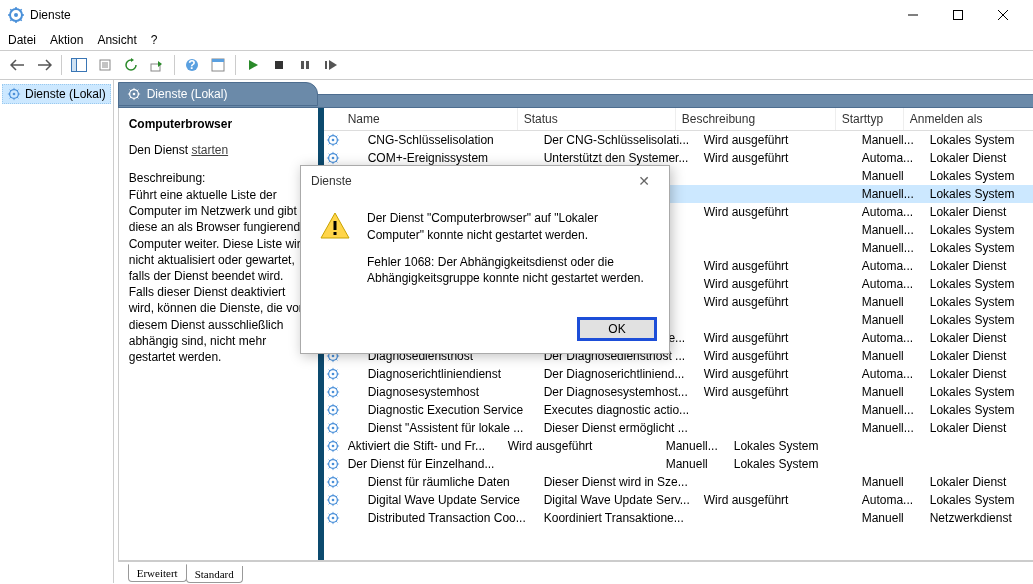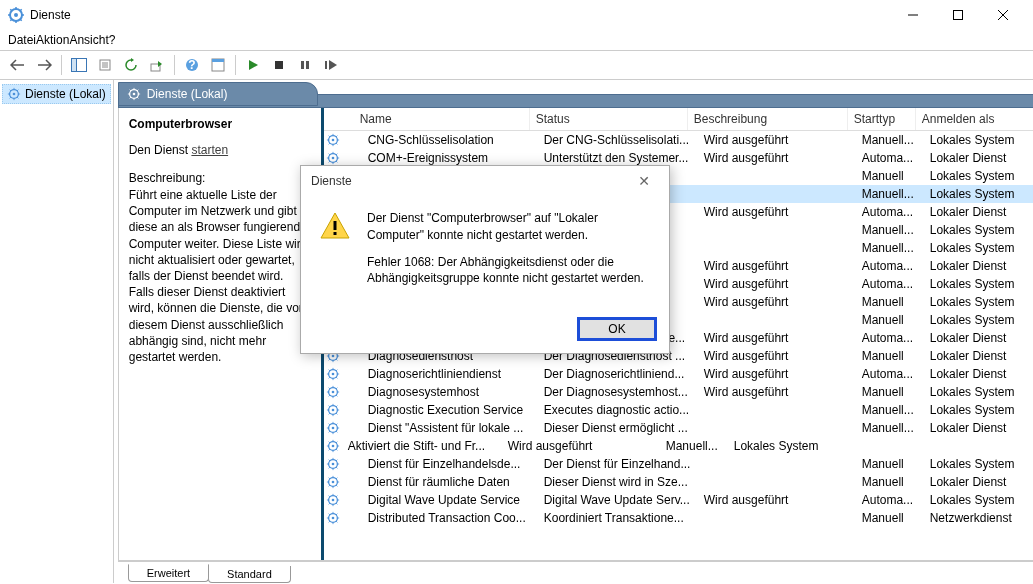--- a/index.html
+++ b/index.html
@@ -6,41 +6,41 @@
 body { background: #fff; width: 1033px; height: 584px; overflow: hidden; position: relative; }
 
 
 .titlebar { height: 30px; display: flex; align-items: center; padding: 0 8px; }
 .titlebar .app-icon { width: 16px; height: 16px; margin-right: 6px; }
 .titlebar .title { color: #000; flex: 1; }
 .titlebar .win-controls { display: flex; gap: 0; }
 .titlebar .win-btn { width: 45px; height: 30px; display: flex; align-items: center; justify-content: center; color: #555; }
 
 
-.menubar { height: 20px; display: flex; align-items: center; padding: 0 8px; }
+.menubar { height: 20px; display: flex; align-items: center; padding: 0 8px; gap: 14px; }
 .menubar span { color: #000; cursor: default; }
 
 
 .toolbar { height: 30px; border-top: 1px solid #ccc; border-bottom: 1px solid #ccc; display: flex; align-items: center; padding: 0 6px; gap: 2px; background: #fff; }
 .toolbar .tbtn { width: 24px; height: 24px; display: flex; align-items: center; justify-content: center; border: 1px solid transparent; }
 .toolbar .sep { width: 1px; height: 20px; background: #ccc; margin: 0 3px; }
 
 
 .main { display: flex; height: calc(584px - 30px - 20px - 30px - 1px); }
 .tree { width: 120px; border-right: 1px solid #ccc; padding: 4px 2px; }
 .tree-item { display: flex; align-items: center; gap: 4px; padding: 2px 4px; background: #cce8ff; border: 1px dotted #99c9ef; }
 .tree-item span { white-space: nowrap; }
 
 .content { flex: 1; display: flex; flex-direction: column; position: relative; }
 .content-header { background: #6b8aa9; border: 1px solid #4d6d8f; border-radius: 0 12px 0 0; height: 24px; display: flex; align-items: center; padding: 0 8px; gap: 6px; color: #fff; width: 200px; margin: 2px 0 0 4px; position: relative; z-index: 2; }
 .content-header-bar { position: absolute; left: 4px; right: 4px; top: 14px; height: 14px; background: #6b8aa9; border: 1px solid #4d6d8f; z-index: 1; }
 .content-body { flex: 1; display: flex; border: 1px solid #ccc; margin: 0 4px 0 4px; }
 
 
-.detail { width: 205px; padding: 10px 10px; border-right: 3px solid #0c4a6e; }
+.detail { width: 205px; padding: 10px 10px; border-right: 6px solid #0c4a6e; }
 .detail h3 { font-weight: bold; font-size: 12px; margin-bottom: 12px; }
 .detail .action-line { margin-bottom: 14px; }
 .detail .action-line a { color: #404040; text-decoration: underline; }
 .detail .desc-label { margin-bottom: 2px; }
 .detail .desc-text { line-height: 1.35; }
 
 
 .list { flex: 1; overflow: hidden; position: relative; }
 .list-header { display: flex; border-bottom: 1px solid #ddd; height: 24px; align-items: center; }
 .list-header .col { padding: 0 6px; border-right: 1px solid #eee; height: 100%; display: flex; align-items: center; color: #333; }
@@ -53,21 +53,21 @@
 .col-desc { width: 160px; }
 .col-status { width: 158px; }
 .col-start { width: 68px; }
 .col-login { width: 140px; }
 
 
 .svc-icon { width: 14px; height: 14px; }
 
 
 .tabs { height: 22px; display: flex; align-items: flex-end; padding-left: 10px; border-top: 1px solid #ccc; margin: 0 4px; }
-.tab { border: 1px solid #999; border-top: none; padding: 2px 18px; background: #fff; border-radius: 0 0 4px 4px; margin-right: -1px; font-size: 11px; }
+.tab { border: 1px solid #999; border-top: none; padding: 2px 8px; background: #fff; border-radius: 0 0 4px 4px; margin-right: -1px; font-size: 11px; font-family: Liberation Serif, serif; }
 .tab.active { background: #fff; position: relative; top: -1px; border-top: 1px solid #fff; }
 
 
 .scrollbar-v { position: absolute; right: 0; top: 24px; bottom: 0; width: 17px; background: #f0f0f0; border-left: 1px solid #ddd; }
 .scrollbar-v .thumb { position: absolute; left: 2px; right: 2px; top: 20px; height: 100px; background: #c1c1c1; }
 .scrollbar-v .arr { position: absolute; left: 0; right: 0; height: 17px; display: flex; align-items: center; justify-content: center; color: #666; font-size: 9px; }
 .scrollbar-v .arr.up { top: 0; }
 .scrollbar-v .arr.down { bottom: 0; }
 
 
@@ -222,21 +222,21 @@
         <h3>Computerbrowser</h3>
         <div class="action-line">
           <span>Den Dienst </span><a href="#">starten</a>
         </div>
         <div class="desc-label">Beschreibung:</div>
         <div class="desc-text">Führt eine aktuelle Liste der Computer im Netzwerk und gibt diese an als Browser fungierende Computer weiter. Diese Liste wird nicht aktualisiert oder gewartet, falls der Dienst beendet wird. Falls dieser Dienst deaktiviert wird, können die Dienste, die von diesem Dienst ausschließlich abhängig sind, nicht mehr gestartet werden.</div>
       </div>
 
       <div class="list">
         <div class="list-header">
-          <div class="col col-name" style="margin-left:30px">Name</div>
+          <div class="col col-name" style="margin-left:18px">Name</div>
           <div class="col col-status">Status</div>
           <div class="col col-desc">Beschreibung</div>
           <div class="col col-start">Starttyp</div>
           <div class="col col-login">Anmelden als</div>
         </div>
         <div class="list-rows" id="list-rows">
             <div class="row">
               <div class="icon-cell">
                 <svg class="svc-icon" viewBox="0 0 16 16">
                   <circle cx="8" cy="8" r="5" fill="none" stroke="#4a90d9" stroke-width="1.5"></circle>
@@ -488,21 +488,20 @@
               <div class="cell col-login">Lokales System</div>
             </div>
             <div class="row">
               <div class="icon-cell">
                 <svg class="svc-icon" viewBox="0 0 16 16">
                   <circle cx="8" cy="8" r="5" fill="none" stroke="#4a90d9" stroke-width="1.5"></circle>
                   <circle cx="8" cy="8" r="1.5" fill="#4a90d9"></circle>
                   <path d="M8 1v2M8 13v2M1 8h2M13 8h2M3 3l1.5 1.5M11.5 11.5L13 13M3 13l1.5-1.5M11.5 4.5L13 3" stroke="#4a90d9"></path>
                 </svg>
               </div>
-              <div class="cell col-name">Dienst für Einzelhandelsde...</div>
               <div class="cell col-desc">Der Dienst für Einzelhand...</div>
               <div class="cell col-status"></div>
               <div class="cell col-start">Manuell</div>
               <div class="cell col-login">Lokales System</div>
             </div>
             <div class="row">
               <div class="icon-cell">
                 <svg class="svc-icon" viewBox="0 0 16 16">
                   <circle cx="8" cy="8" r="5" fill="none" stroke="#4a90d9" stroke-width="1.5"></circle>
                   <circle cx="8" cy="8" r="1.5" fill="#4a90d9"></circle>

